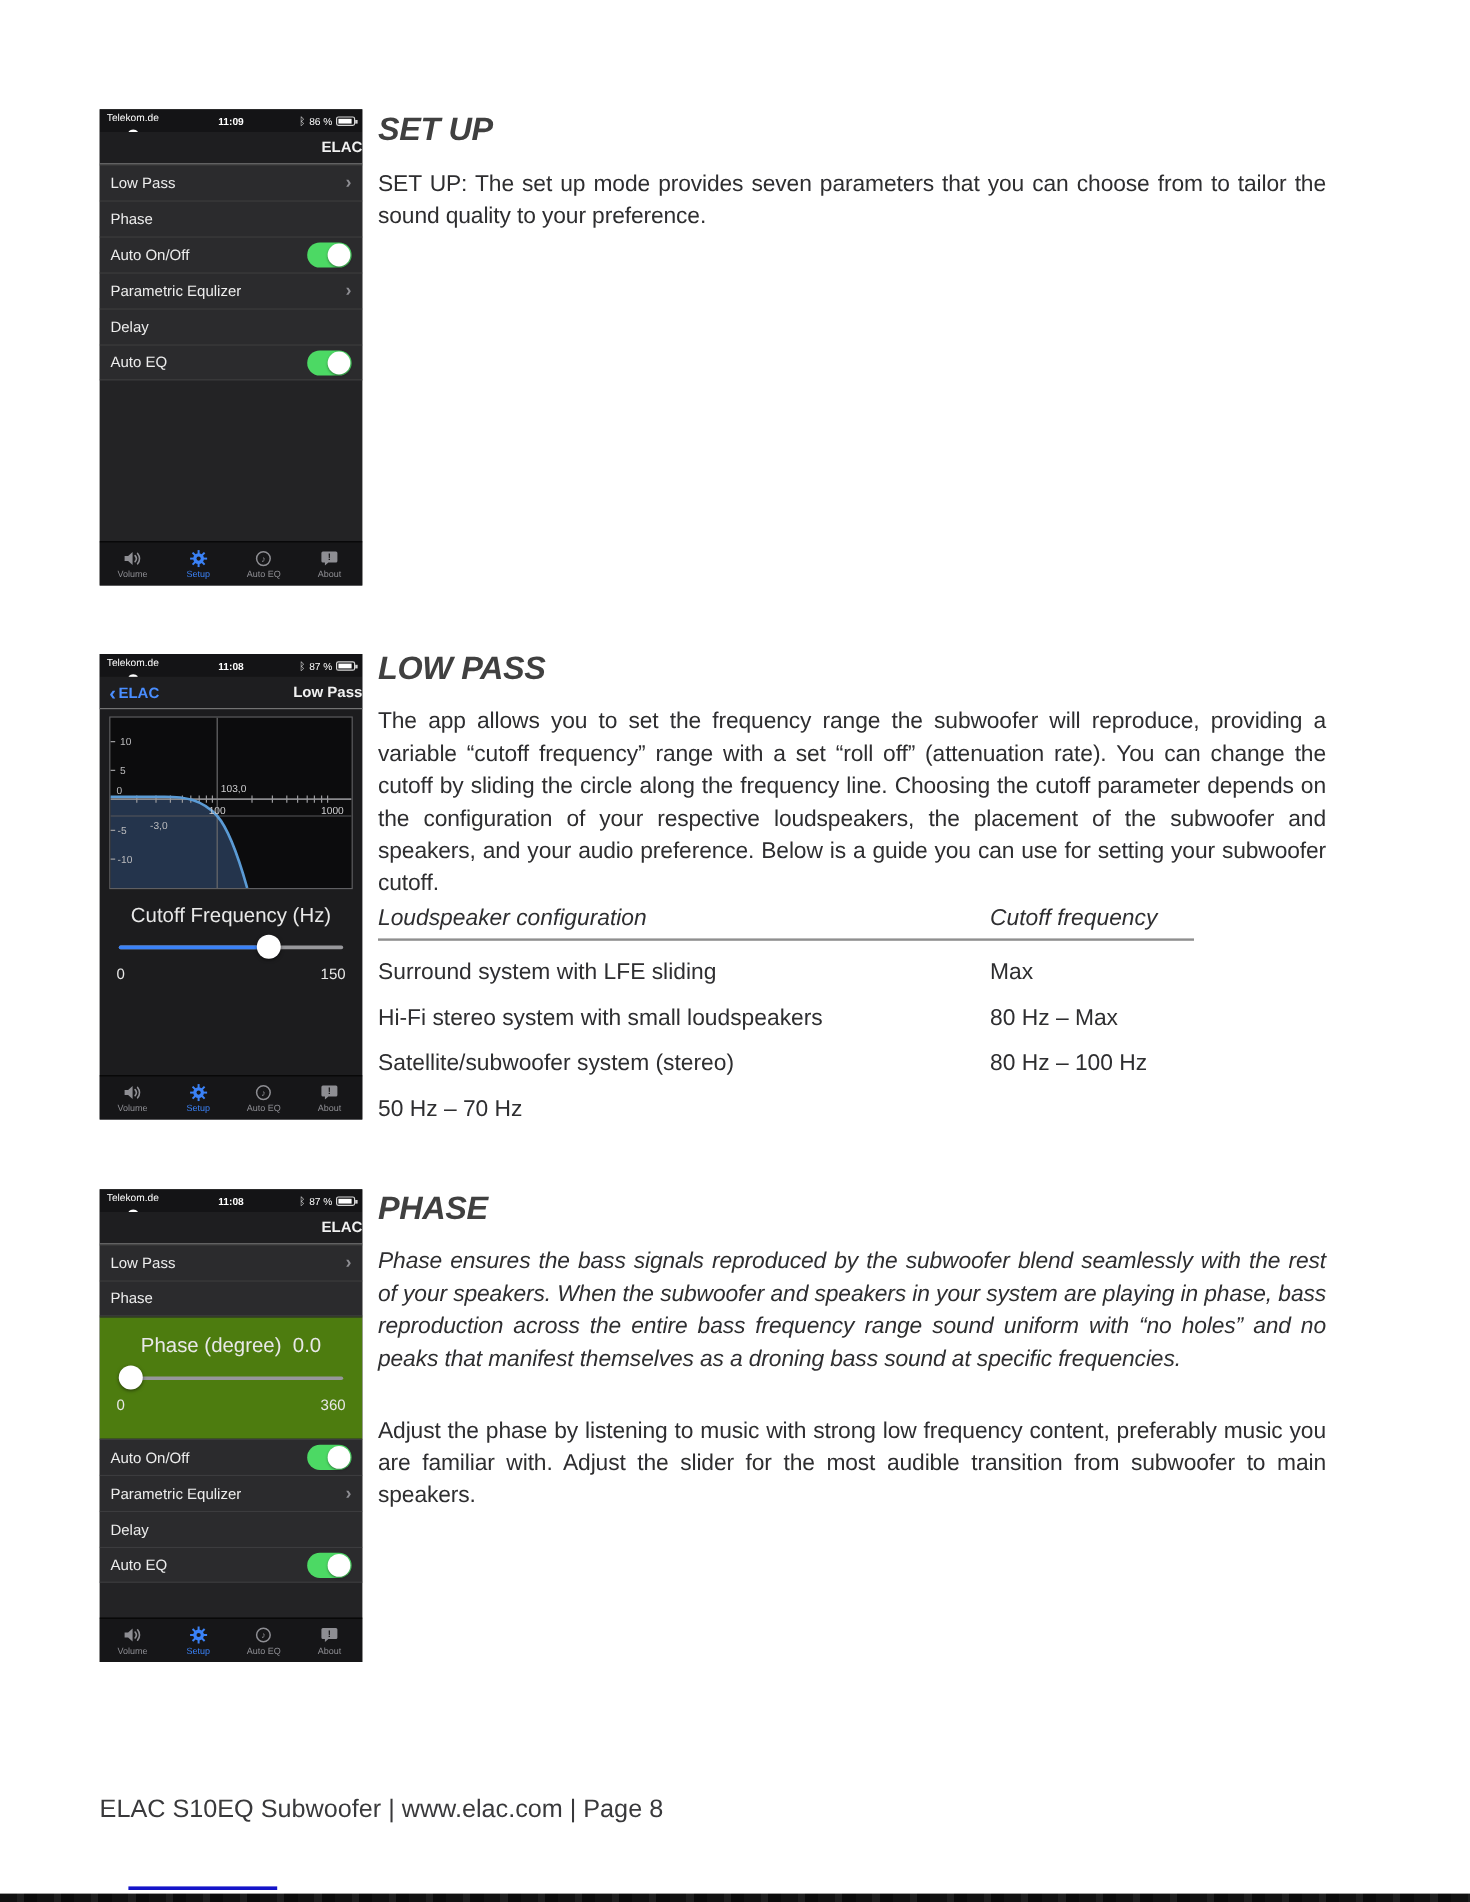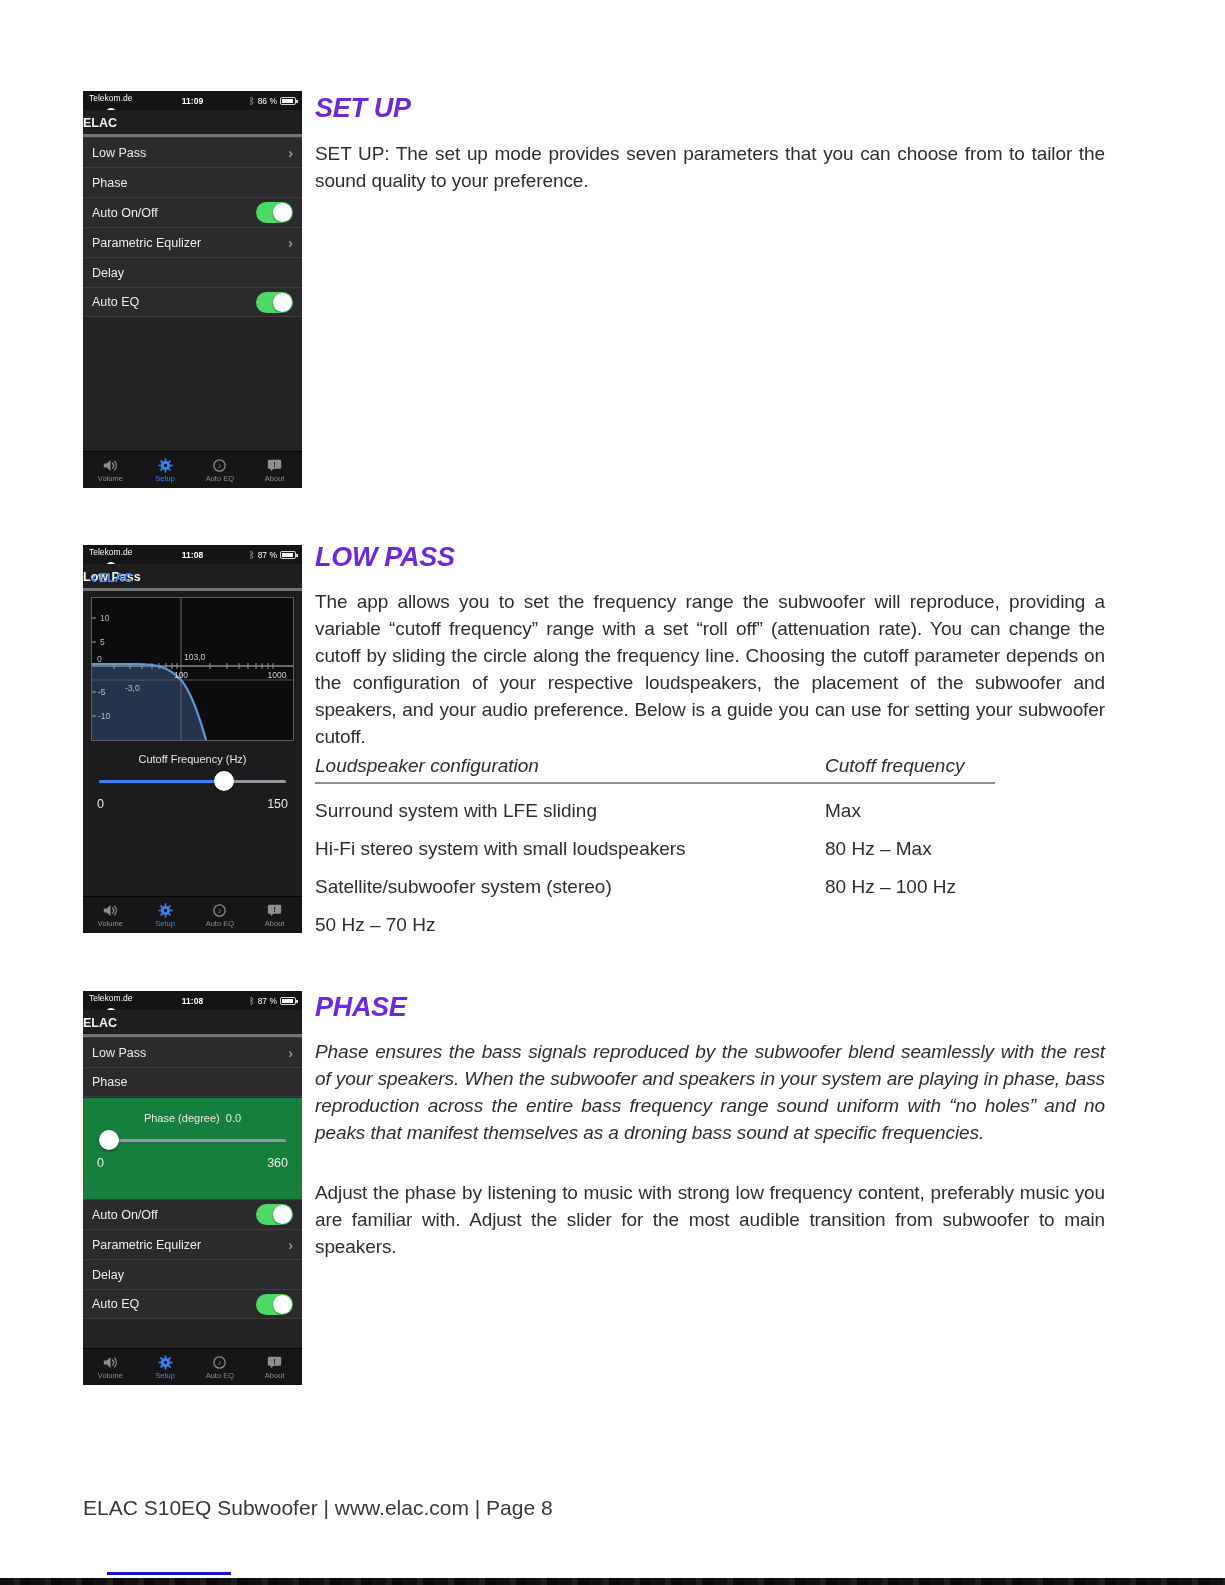--- a/index.html
+++ b/index.html
@@ -5,21 +5,21 @@
   * { margin:0; padding:0; box-sizing:border-box; }
   html,body { background:#ffffff; }
   #page {
     position:relative; width:1225px; height:1585px; background:#ffffff;
     font-family:"Liberation Sans", sans-serif; overflow:hidden;
   }
 
   
   .heading {
     position:absolute; left:315px; width:790px;
-    font-size:27px; font-weight:700; font-style:italic; color:#6d28d9;
+    font-size:27px; font-weight:700; font-style:italic; color:#404040;
     letter-spacing:-0.3px;
   }
   .body-text {
     position:absolute; left:315px; width:790px;
     font-size:19px; line-height:27px; color:#2e2e30;
     text-align:justify; letter-spacing:-0.1px;
   }
   #setup-heading   { top:93px; }
   #setup-body      { top:140px; }
   #lowpass-heading { top:542px; }
@@ -55,22 +55,22 @@
   .sigdots  { display:flex; align-items:center; gap:1.5px; }
   .sigdots i { display:block; width:3.5px; height:3.5px; border-radius:50%; }
   .sigdots i.f { background:#fff; }
   .sigdots i.e { background:transparent; border:1px solid #8a8a8e; }
   .wifi { width:10px; height:8px; }
   .bt   { font-size:9px; color:#dedede; }
   .batt { display:inline-block; width:16px; height:8px; border:1px solid #d6d6d6; border-radius:2px; position:relative; }
   .batt i { position:absolute; left:1px; top:1px; bottom:1px; width:11px; background:#fff; }
   .batt:after { content:""; position:absolute; right:-3px; top:2px; width:2px; height:3px; background:#d6d6d6; }
 
-  .titlebar { height:27px; line-height:27px; background:#1e1e20; border-bottom:3px solid #737373;
-    text-align:left; font-weight:bold; font-size:12.5px; color:#f2f2f2; position:relative; }
+  .titlebar { height:27px; line-height:27px; background:#1e1e20; border-bottom:1px solid #737373;
+    text-align:right; font-weight:bold; font-size:12.5px; color:#f2f2f2; position:relative; }
   .backbtn { position:absolute; left:8px; top:0; color:#4a8eff; font-weight:bold; font-size:12.5px; cursor:default; }
   .backbtn .bchev { font-size:17px; font-weight:bold; margin-right:2px; vertical-align:-1px; }
 
   .row { height:30px; background:#2b2b2d; border-top:1px solid #3c3c3e;
     display:flex; align-items:center; justify-content:space-between; padding:0 9px; font-size:12.5px; color:#ededed; }
   .rows-block .row:last-child { border-bottom:1px solid #3c3c3e; }
   .chev { color:#8e8e93; font-size:15px; font-weight:bold; line-height:1; }
   .toggle { width:37px; height:21px; border-radius:11px; background:#4cd964; position:relative; flex:none; }
   .toggle .knob { position:absolute; right:1px; top:1px; width:19px; height:19px; border-radius:50%; background:#fff;
     box-shadow:0 1px 2px rgba(0,0,0,.4); }
@@ -78,30 +78,30 @@
   .tabbar { position:absolute; left:0; right:0; bottom:0; height:37px; background:#161618;
     border-top:1px solid #050505; display:flex; }
   .tab { flex:1; display:flex; flex-direction:column; align-items:center; justify-content:center; gap:1px; color:#8e8e93; }
   .tab svg { width:17px; height:15px; display:block; }
   .tab .tab-label { font-size:7.5px; }
   .tab.active { color:#3b82f7; }
 
   
   .graphwrap { margin:6px 8px 0 8px; height:144px; background:#0c0c0d; border:1px solid #5f5f62; }
   .graphwrap svg { width:100%; height:100%; display:block; }
-  .slider-label { text-align:center; font-size:11px; color:#e8e8e8; margin-top:12px; }
+  .slider-label { text-align:center; font-size:17px; color:#e8e8e8; margin-top:12px; }
   .slider { position:relative; height:20px; margin:6px 16px 0 16px; }
   .slider .track { position:absolute; left:0; right:0; top:8.5px; height:3px; background:#97979b; border-radius:2px; }
   .slider .fill  { position:absolute; left:0; top:8.5px; height:3px; background:#3b82f7; border-radius:2px; }
   .slider .sknob { position:absolute; top:0; width:20px; height:20px; border-radius:50%; background:#fff;
     box-shadow:0 1px 3px rgba(0,0,0,.5); }
   .slider-range { display:flex; justify-content:space-between; margin:6px 14px 0 14px; font-size:12.5px; color:#e8e8e8; }
 
   
-  .phase-expanded { height:102px; background:#15803d; border-top:1px solid #2a2a2c; }
+  .phase-expanded { height:102px; background:#4d7c0f; border-top:1px solid #2a2a2c; }
   .phase-expanded .slider-label { margin-top:14px; }
 </style>
 </head>
 <body>
 
 <div id="page">
 
   <div class="phone" id="phone-setup">
     <div class="statusbar">
       <span class="sb-left">

